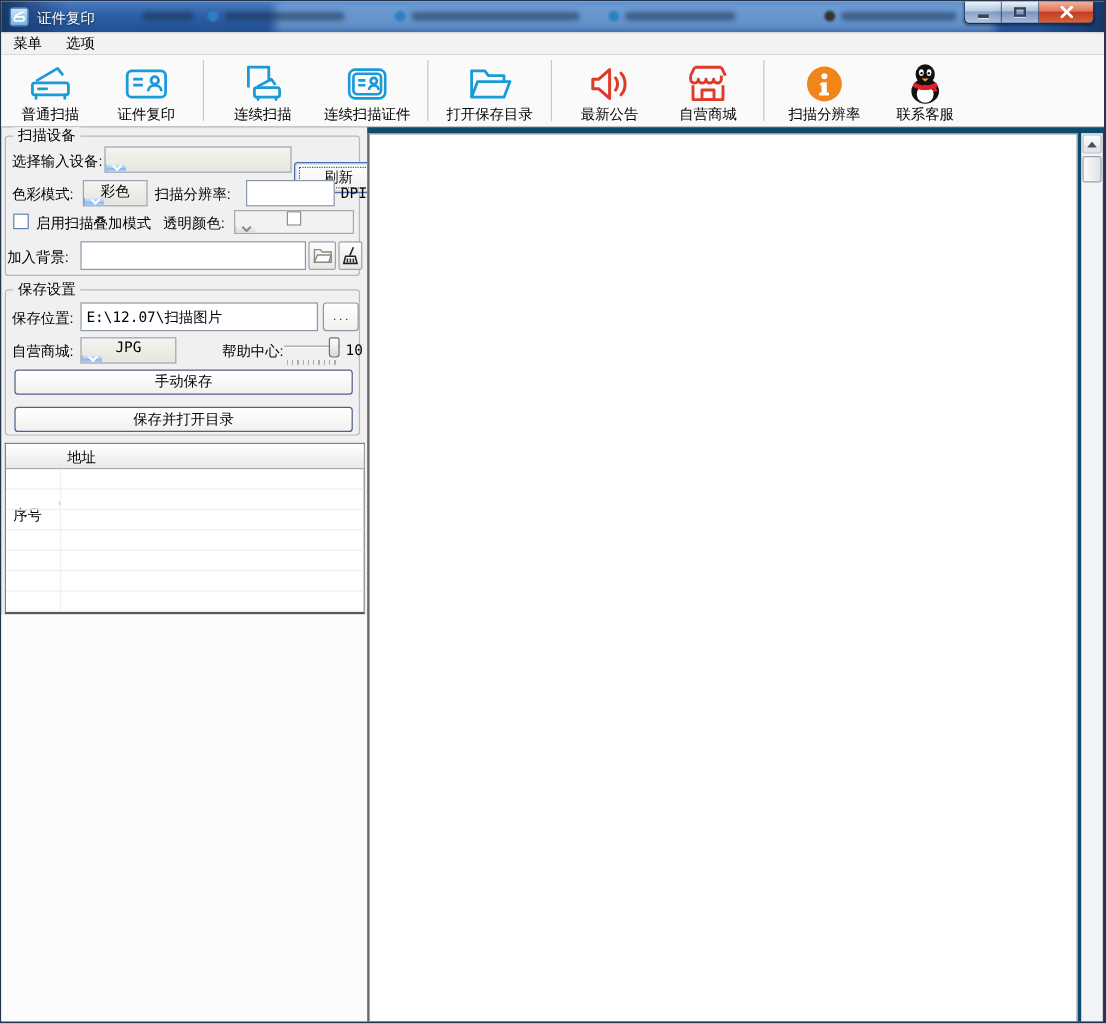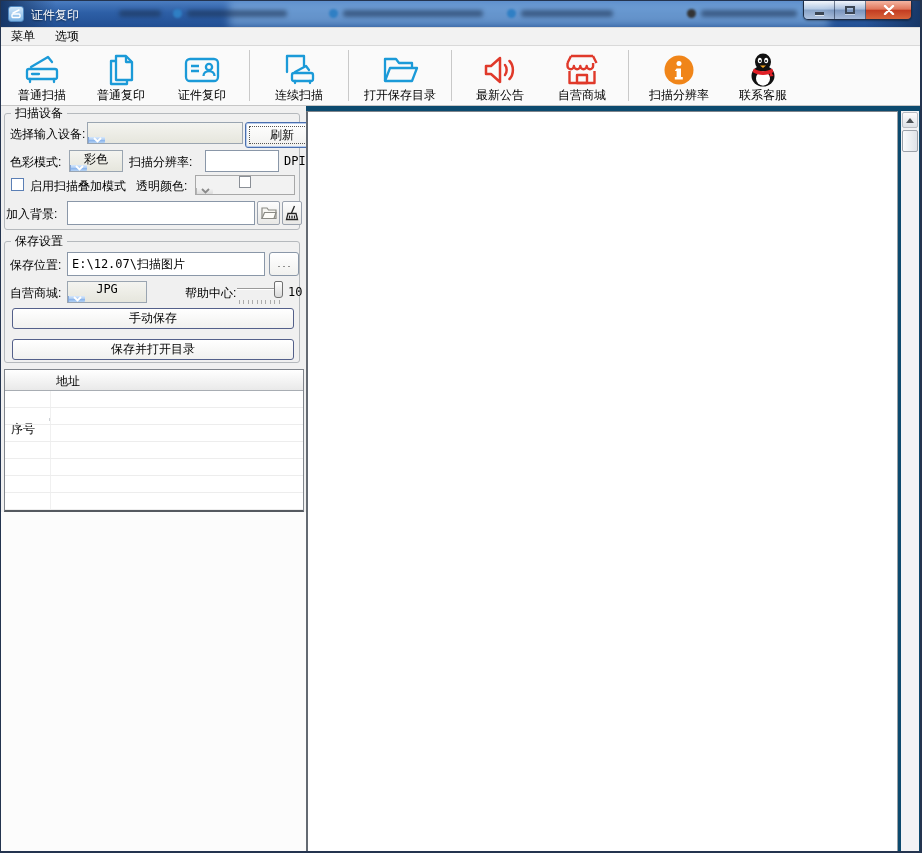--- a/index.html
+++ b/index.html
@@ -178,32 +178,20 @@
             <g fill="none" stroke="#1b9ad8" stroke-width="2.3" stroke-linecap="round" stroke-linejoin="round">
               <path d="M9 15 L26 5 l4 5"></path>
               <rect x="5" y="17" width="30" height="10" rx="2"></rect>
               <path d="M10 22 h7"></path>
               <path d="M8 27 v3 M32 27 v3"></path>
             </g>
           </svg>
       </div>
       <div class="tlabel">普通扫描</div>
     </div>
-    <div class="titem" style="width:80px">
-      <div class="ticon">
-        <svg width="40" height="36" viewBox="0 0 40 36">
-            <g fill="none" stroke="#1b9ad8" stroke-width="2.3" stroke-linejoin="round">
-              <path d="M15 4 h10 l6 6 v18 h-16 z"></path>
-              <path d="M25 4 v6 h6"></path>
-              <path d="M15 9 h-5 v23 h16 v-4"></path>
-            </g>
-          </svg>
-      </div>
-      <div class="tlabel">普通复印</div>
-    </div>
     <div class="titem" style="width:82px">
       <div class="ticon">
         <svg width="40" height="36" viewBox="0 0 40 36">
             <g fill="none" stroke="#1b9ad8" stroke-width="2.3" stroke-linejoin="round">
               <rect x="4" y="7" width="32" height="22" rx="4"></rect>
               <path d="M9 14 h8 M9 19 h8"></path>
               <circle cx="27" cy="15" r="3.1"></circle>
               <path d="M21.5 24 c0-3 2.4-4.8 5.5-4.8 s5.5 1.8 5.5 4.8"></path>
             </g>
           </svg>
@@ -216,20 +204,34 @@
         <svg width="40" height="36" viewBox="0 0 40 36">
             <g fill="none" stroke="#1b9ad8" stroke-width="2.3" stroke-linecap="round" stroke-linejoin="round">
               <path d="M8 20 V4 h17 v10"></path>
               <path d="M16 20 l11-6 3 4"></path>
               <rect x="13" y="21" width="21" height="8" rx="2"></rect>
               <path d="M16 29 v2 M31 29 v2"></path>
             </g>
           </svg>
       </div>
       <div class="tlabel">连续扫描</div>
+    </div>
+    <div class="titem" style="width:88px">
+      <div class="ticon">
+        <svg width="40" height="36" viewBox="0 0 40 36">
+            <g fill="none" stroke="#1b9ad8" stroke-width="2.2" stroke-linejoin="round">
+              <rect x="5" y="6" width="30" height="24" rx="5"></rect>
+              <rect x="8.5" y="9.5" width="23" height="17" rx="3"></rect>
+              <path d="M12.5 15 h6 M12.5 19 h6"></path>
+              <circle cx="25.5" cy="15.5" r="2.6"></circle>
+              <path d="M21.5 23 c0-2.4 1.8-3.8 4-3.8 s4 1.4 4 3.8"></path>
+            </g>
+          </svg>
+      </div>
+      <div class="tlabel">连续扫描证件</div>
     </div>
     <div class="tsep"></div>
     <div class="titem" style="width:90px">
       <div class="ticon">
         <svg width="40" height="36" viewBox="0 0 40 36">
             <g fill="none" stroke="#1b9ad8" stroke-width="2.3" stroke-linejoin="round">
               <path d="M5 29 V7 h11 l3 4 h13 v5"></path>
               <path d="M5 29 l5-13 h27 l-5 13 z"></path>
             </g>
           </svg>
@@ -301,21 +303,21 @@
 
         <div class="lbl" style="left:5px;top:12px">选择输入设备:</div>
         <div class="combo" style="left:82px;top:8px;width:156px;height:22px">
           <div class="cval"></div>
           <div class="carrow">
             <svg width="9" height="6" viewBox="0 0 9 6">
                 <path d="M1 1 L4.5 4.5 L8 1" fill="none" stroke="#fff" stroke-width="1.8"></path>
               </svg>
           </div>
         </div>
-        <div class="btn btn-refresh" style="left:240px;top:8px;width:74px;height:26px">刷新</div>
+        <div class="btn btn-refresh" style="left:240px;top:21px;width:74px;height:26px">刷新</div>
 
         <div class="lbl" style="left:5px;top:40px">色彩模式:</div>
         <div class="combo" style="left:64px;top:36px;width:54px;height:22px">
           <div class="cval">彩色</div>
           <div class="carrow">
             <svg width="9" height="6" viewBox="0 0 9 6">
                 <path d="M1 1 L4.5 4.5 L8 1" fill="none" stroke="#fff" stroke-width="1.8"></path>
               </svg>
           </div>
         </div>

